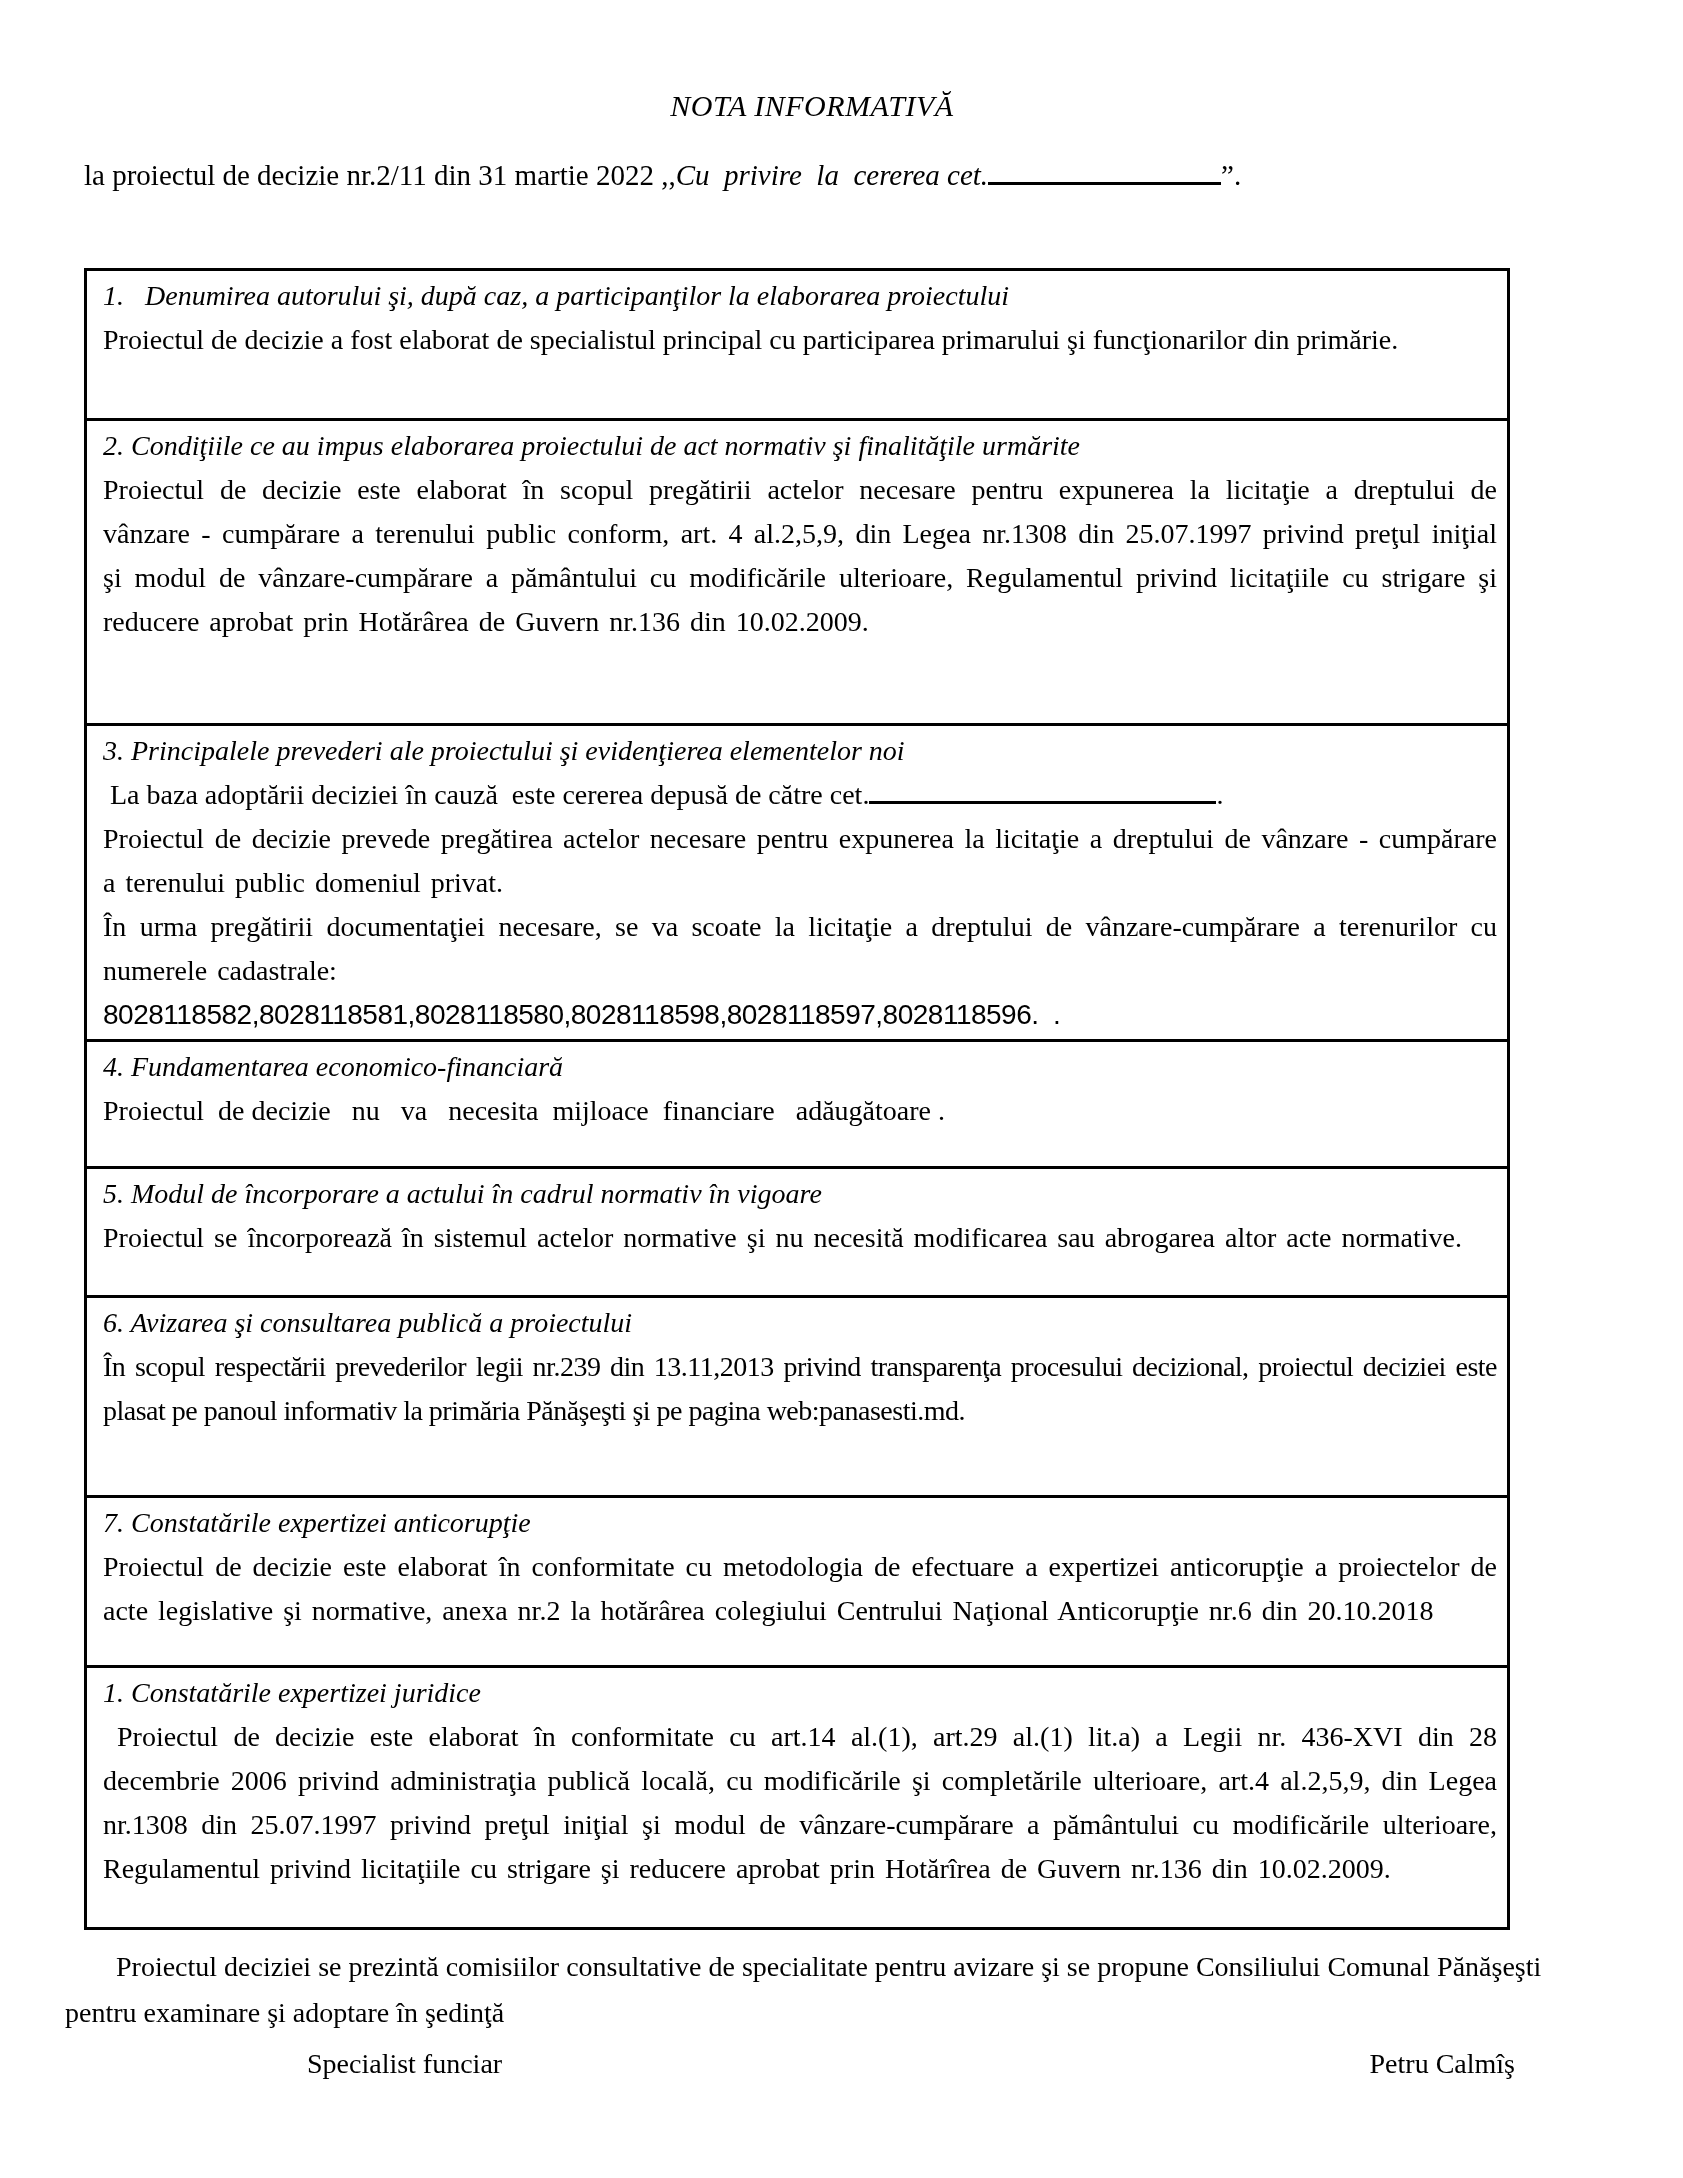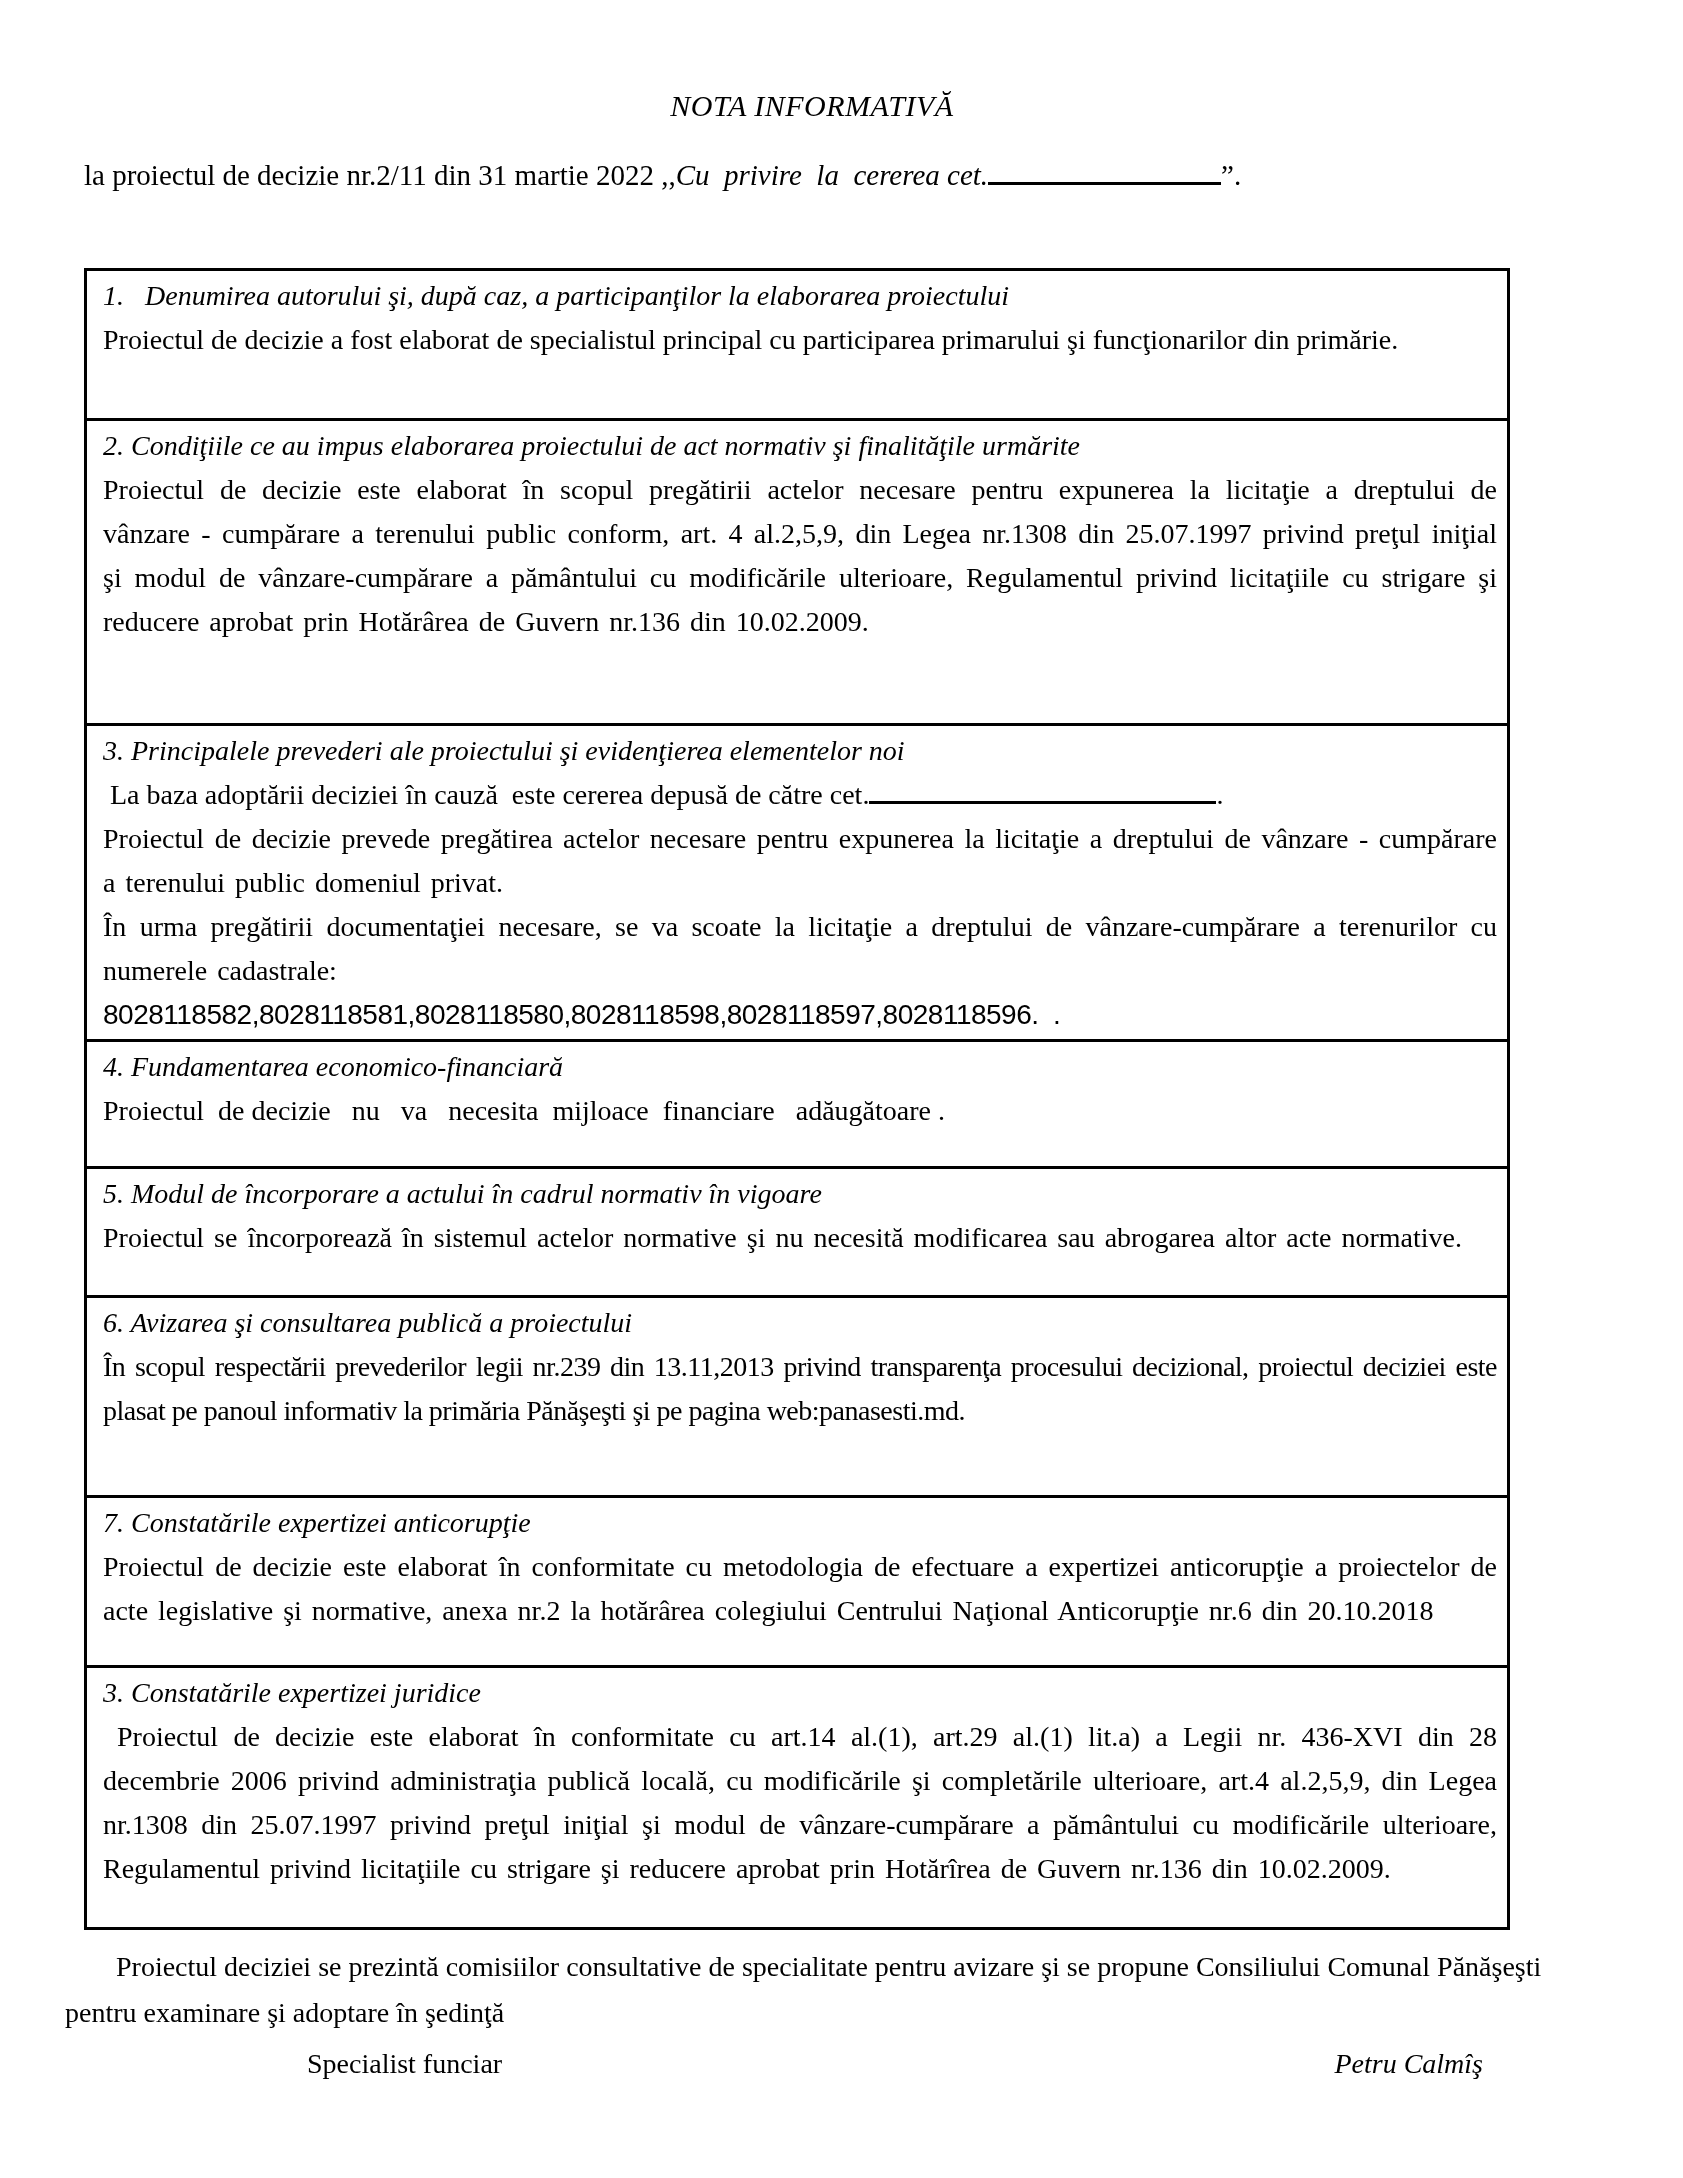--- a/index.html
+++ b/index.html
@@ -90,21 +90,21 @@
     margin: 14px 69px 0 65px;
     line-height: 46px;
     text-indent: 51px;
   }
   .signatures {
     display: flex;
     margin: 6px 84px 0 84px;
     line-height: 44px;
   }
   .sig-role { margin-left: 223px; }
-  .sig-name { margin-left: auto; margin-right: 116px; font-style: italic; }
+  .sig-name { margin-left: auto; margin-right: 84px; }
 </style>
 </head>
 <body>
 
 <div class="page">
 
   <div class="doc-title">NOTA INFORMATIVĂ</div>
 
   <div class="intro"><span>la proiectul de decizie nr.2/11 din 31 martie 2022 ,,</span><span class="quoted">Cu  privire  la  cererea cet.</span><span class="blank blank-intro"></span><span>”.</span></div>
 
@@ -142,21 +142,21 @@
       <div class="heading">6. Avizarea şi consultarea publică a proiectului</div>
       <p class="para just">În scopul respectării prevederilor legii nr.239 din 13.11,2013 privind transparenţa procesului decizional, proiectul deciziei este plasat pe panoul informativ la primăria Pănăşeşti şi pe pagina web:panasesti.md.</p>
     </div>
 
     <div class="row row-7">
       <div class="heading">7. Constatările expertizei anticorupţie</div>
       <p class="para just">Proiectul de decizie este elaborat în conformitate cu metodologia de efectuare a expertizei anticorupţie a proiectelor de acte legislative şi normative, anexa nr.2 la hotărârea colegiului Centrului Naţional Anticorupţie nr.6 din 20.10.2018</p>
     </div>
 
     <div class="row row-8">
-      <div class="heading">3. Constatările expertizei juridice</div>
+      <div class="heading">1. Constatările expertizei juridice</div>
       <p class="para just">Proiectul de decizie este elaborat în conformitate cu art.14 al.(1), art.29 al.(1) lit.a) a Legii nr. 436-XVI din 28 decembrie 2006 privind administraţia publică locală, cu modificările şi completările ulterioare, art.4 al.2,5,9, din Legea nr.1308 din 25.07.1997 privind preţul iniţial şi modul de vânzare-cumpărare a pământului cu modificările ulterioare, Regulamentul privind licitaţiile cu strigare şi reducere aprobat prin Hotărîrea de Guvern nr.136 din 10.02.2009.</p>
     </div>
 
   </div>
 
   <div class="closing">Proiectul deciziei se prezintă comisiilor consultative de specialitate pentru avizare şi se propune Consiliului Comunal Pănăşeşti pentru examinare şi adoptare în şedinţă</div>
 
   <div class="signatures">
     <span class="sig-role">Specialist funciar</span>
     <span class="sig-name">Petru Calmîş</span>

